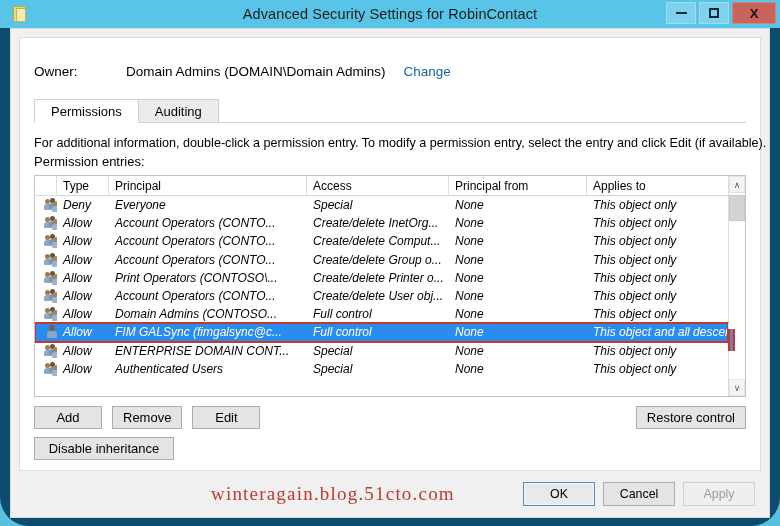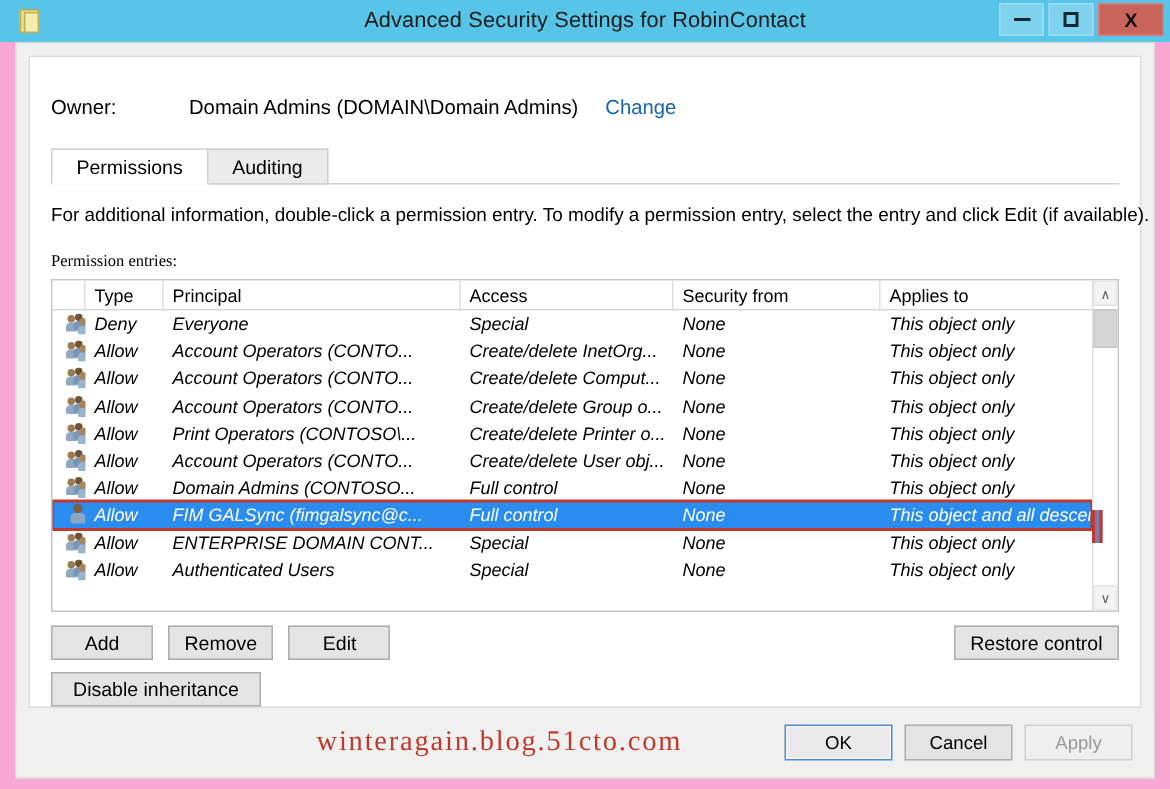--- a/index.html
+++ b/index.html
@@ -6,22 +6,22 @@
   html, body {
     margin: 0; padding: 0;
     width: 780px; height: 526px;
     overflow: hidden;
     font-family: "Liberation Sans", sans-serif;
     background: #5bc0de;
   }
   #window {
     position: absolute; left: 0; top: 0;
     width: 780px; height: 526px;
-    background: #f9a8d4;
-    display: flex; flex-direction: column;
+    background: #0c4a6e;
+    display: flex; flex-direction: column; border-radius: 29px;
   }
   
   #titlebar {
     height: 28px; flex: none;
     position: relative;
     background: #58c4e8;
     display: flex; align-items: center;
   }
   #win-icon {
     width: 26px; height: 22px;
@@ -128,22 +128,22 @@
     z-index: 3;
   }
 
   
   #info-text {
     margin-top: 13px;
     font-size: 12.6px; color: #000;
     white-space: nowrap;
   }
   #entries-label {
-    margin-top: 18px;
-    font-size: 11px; color: #000; font-family: Liberation Serif, serif;
+    margin-top: 4px;
+    font-size: 13px; color: #000;
   }
 
   
   #table-wrap {
     margin-top: 6px;
     border: 1px solid #c4c4c4;
     background: #fff;
     height: 222px;
     display: flex;
     overflow: hidden;
@@ -341,21 +341,21 @@
       <div id="info-text">For additional information, double-click a permission entry. To modify a permission entry, select the entry and click Edit (if available).</div>
       <div id="entries-label">Permission entries:</div>
 
       <div id="table-wrap">
         <div id="table-main">
           <div id="thead">
             <div class="th col-icon"></div>
             <div class="th col-type">Type</div>
             <div class="th col-prin">Principal</div>
             <div class="th col-acc">Access</div>
-            <div class="th col-inh">Security from</div>
+            <div class="th col-inh">Principal from</div>
             <div class="th col-app">Applies to</div>
           </div>
           <div id="tbody">
               <div class="row">
                 <div class="cell col-icon">
                   <span class="ico group">
                     <span class="body a"></span>
                     <span class="head a"></span>
                     <span class="body b"></span>
                     <span class="head b"></span>

